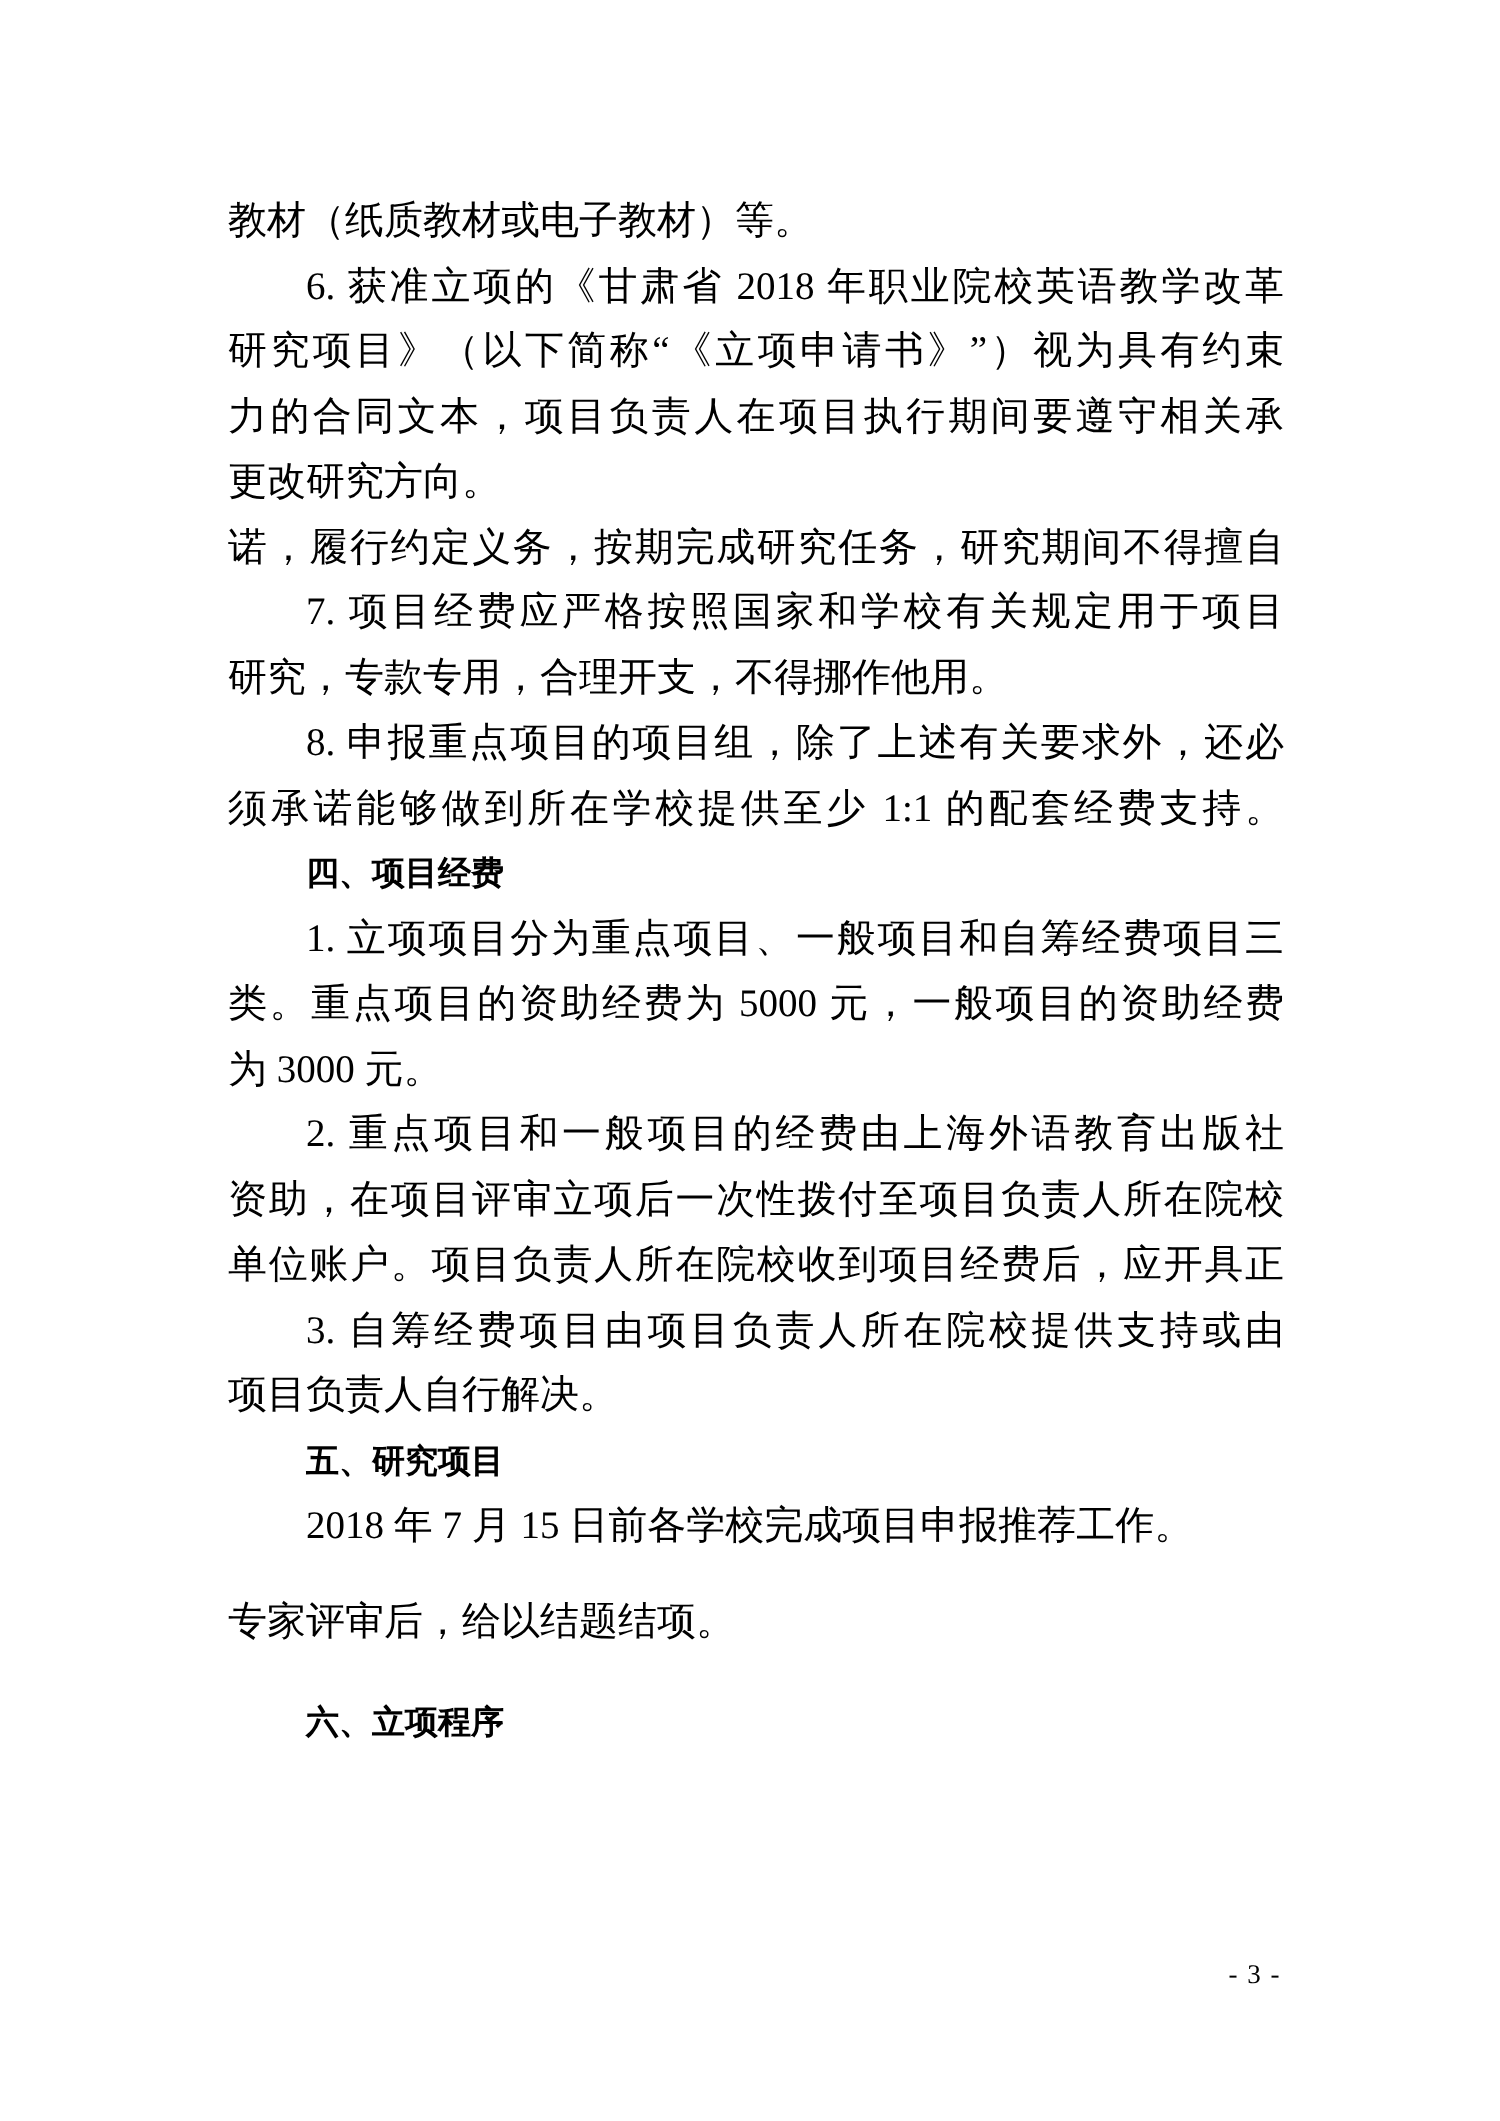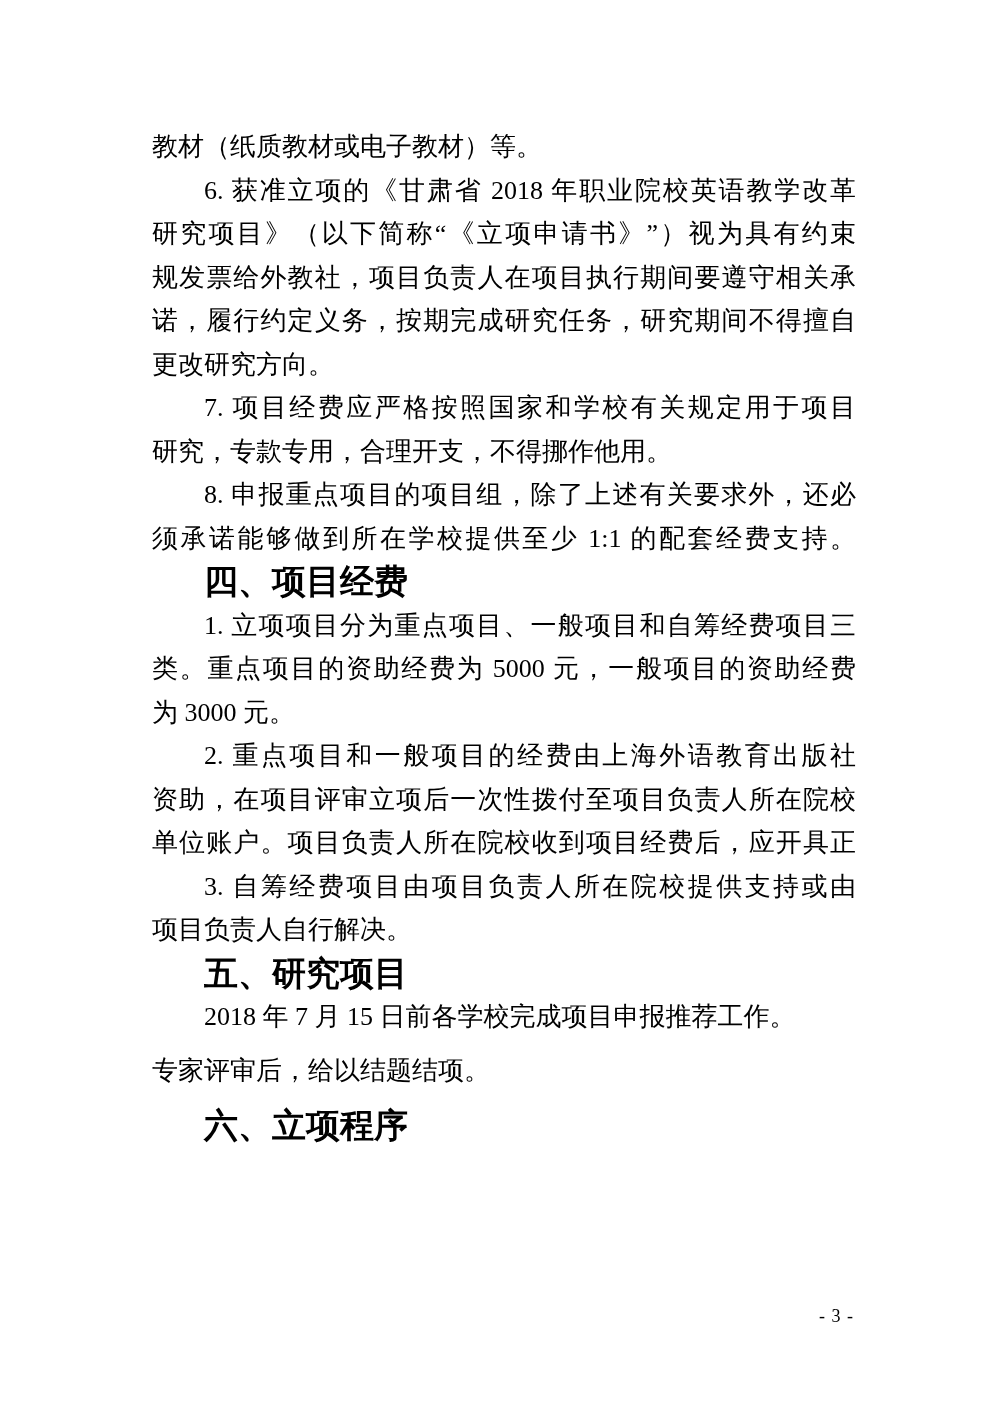--- a/index.html
+++ b/index.html
@@ -32,55 +32,55 @@
   .line.justify {
     text-align: justify;
     text-align-last: justify;
   }
   .line.indent {
     padding-left: 52px;
   }
   .line.heading {
     font-family: "Liberation Sans", sans-serif;
     font-weight: 700;
-    font-size: 34px;
+    font-size: 22px;
   }
   .page-number {
     position: absolute;
     right: 146px;
     top: 1306px;
     font-family: "Liberation Serif", serif;
     font-size: 18px;
     letter-spacing: 1px;
     color: #000000;
   }
 </style>
 </head>
 <body>
 
 <div class="page">
   <div class="content">
       <div class="line">教材（纸质教材或电子教材）等。</div>
       <div class="line indent justify">6. 获准立项的《甘肃省 2018 年职业院校英语教学改革</div>
       <div class="line justify">研究项目》（以下简称“《立项申请书》”）视为具有约束</div>
-      <div class="line justify">规发票给外教社，项目负责人在项目执行期间要遵守相关承</div>
+      <div class="line justify">力的合同文本，项目负责人在项目执行期间要遵守相关承</div>
+      <div class="line">更改研究方向。</div>
       <div class="line justify">诺，履行约定义务，按期完成研究任务，研究期间不得擅自</div>
-      <div class="line">更改研究方向。</div>
       <div class="line indent justify">7. 项目经费应严格按照国家和学校有关规定用于项目</div>
       <div class="line">研究，专款专用，合理开支，不得挪作他用。</div>
       <div class="line indent justify">8. 申报重点项目的项目组，除了上述有关要求外，还必</div>
       <div class="line justify">须承诺能够做到所在学校提供至少 1:1 的配套经费支持。</div>
       <div class="line heading indent">四、项目经费</div>
       <div class="line indent justify">1. 立项项目分为重点项目、一般项目和自筹经费项目三</div>
       <div class="line justify">类。重点项目的资助经费为 5000 元，一般项目的资助经费</div>
       <div class="line">为 3000 元。</div>
       <div class="line indent justify">2. 重点项目和一般项目的经费由上海外语教育出版社</div>
       <div class="line justify">资助，在项目评审立项后一次性拨付至项目负责人所在院校</div>
       <div class="line justify">单位账户。项目负责人所在院校收到项目经费后，应开具正</div>
       <div class="line indent justify">3. 自筹经费项目由项目负责人所在院校提供支持或由</div>
       <div class="line">项目负责人自行解决。</div>
       <div class="line heading indent">五、研究项目</div>
       <div class="line indent">2018 年 7 月 15 日前各学校完成项目申报推荐工作。</div>
-      <div class="line" style="margin-top: 10px;">专家评审后，给以结题结项。</div>
-      <div class="line heading indent" style="margin-top: 12px;">六、立项程序</div>
+      <div class="line" style="margin-top: 20px;">专家评审后，给以结题结项。</div>
+      <div class="line heading indent" style="margin-top: 24px;">六、立项程序</div>
     </div>
   <div class="page-number">- 3 -</div>
 </div>
 
 </body></html>

